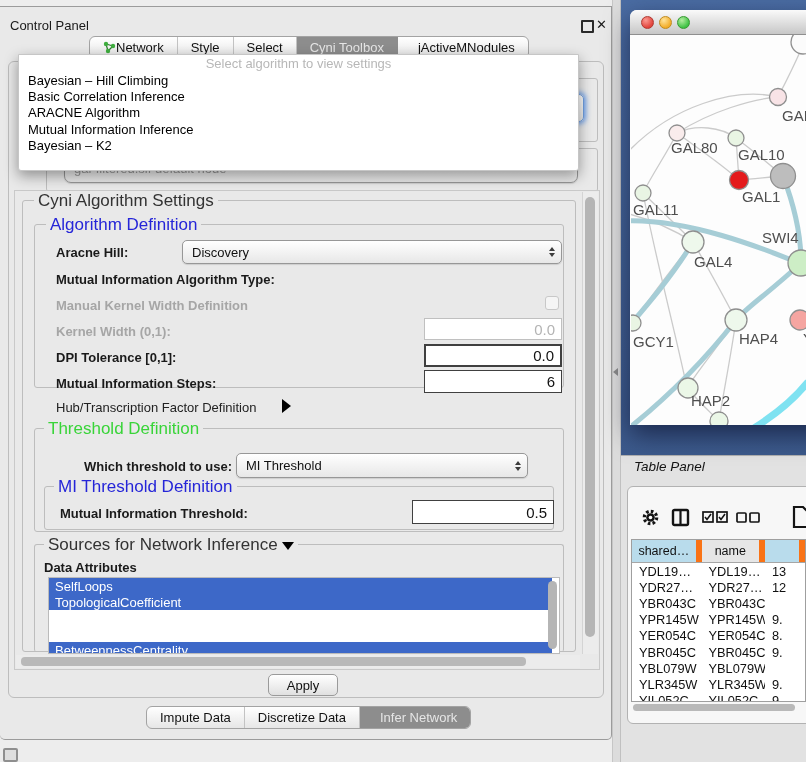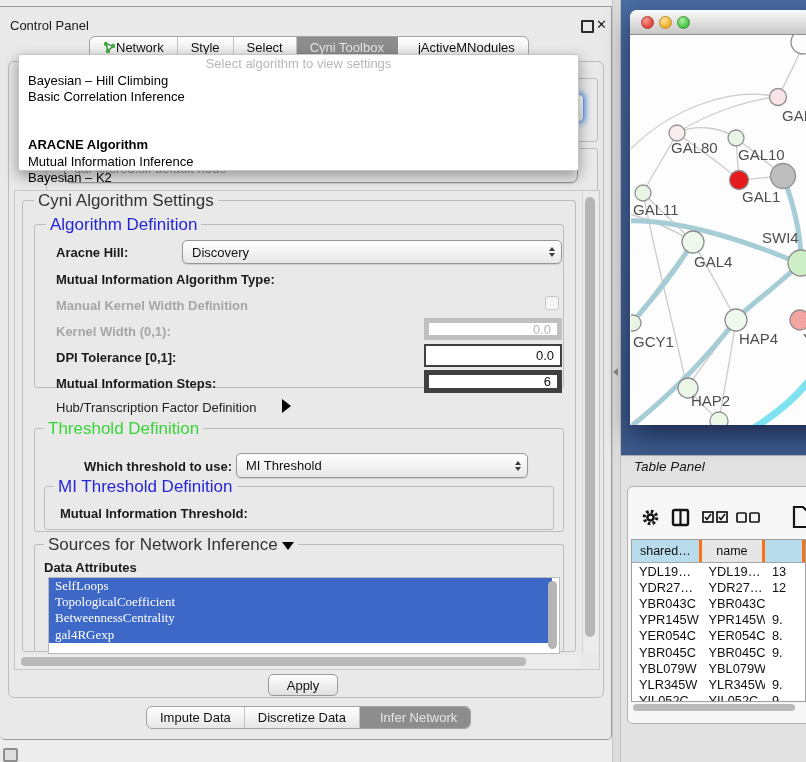--- a/index.html
+++ b/index.html
@@ -29,21 +29,21 @@
   .b{font-weight:bold;}
   .dis{color:#a6a6a6;}
   .blue{color:#2525d8;}
   .green{color:#39d439;}
 
   .combo{border:1px solid #979797;border-radius:5px;background:linear-gradient(#ffffff,#e7e7e7);font-size:13px;color:#111;display:flex;align-items:center;padding:0 22px 0 9px;box-sizing:border-box;box-shadow:0 1px 1px rgba(0,0,0,.12);}
   .stepper{position:absolute;right:6px;top:50%;transform:translateY(-50%);display:flex;flex-direction:column;gap:2px;}
   .tri-up{width:0;height:0;border-left:3.5px solid transparent;border-right:3.5px solid transparent;border-bottom:4px solid #3c3c3c;}
   .tri-dn{width:0;height:0;border-left:3.5px solid transparent;border-right:3.5px solid transparent;border-top:4px solid #3c3c3c;}
 
-  .field{background:#fff;border:5px solid #404040;font-size:13px;color:#111;display:flex;align-items:center;justify-content:flex-end;padding:0 6px;box-sizing:border-box;}
+  .field{background:#fff;border:1px solid #404040;font-size:15px;color:#111;display:flex;align-items:center;justify-content:flex-end;padding:0 6px;box-sizing:border-box;}
   .field.off{border-color:#c0c0c0;color:#b4b4b4;}
 
   .checkbox{width:14px;height:14px;border:1.5px solid #c8c8c8;border-radius:3px;background:#f5f5f5;box-sizing:border-box;}
 
   
   .sb-track-v{background:#ececec;border-left:1px solid #d4d4d4;}
   .sb-thumb{background:#b5b5b5;border-radius:5px;}
 
   
   .popup{left:18px;top:54px;width:561px;height:117px;background:#ffffff;border:1px solid #c6c6c6;border-radius:0 0 3px 3px;box-shadow:0 5px 14px rgba(0,0,0,.38);z-index:60;box-sizing:border-box;}
@@ -70,21 +70,21 @@
   .light.yellow{left:29px;background:radial-gradient(circle at 35% 30%,#ffe49a,#f2ac28 70%);border:1px solid #c08b1e;}
   .light.green{left:47px;background:radial-gradient(circle at 35% 30%,#b4eda0,#3fc244 70%);border:1px solid #35992f;}
   .netsvg{left:631px;top:35px;z-index:5;}
   .netsvg text{font-family:"Liberation Sans","DejaVu Sans",sans-serif;}
 
   
   .tp-title{left:634px;top:459px;font-size:13.5px;color:#141414;font-style:italic;}
   .tp-panel{left:627px;top:486px;width:200px;height:238px;background:#f7f7f7;border:1px solid #b2b2b2;border-radius:6px;box-sizing:border-box;}
   .tbl{left:631px;top:539px;width:175px;height:163px;border:1px solid #9f9f9f;background:#fff;overflow:hidden;box-sizing:border-box;}
   .tbl-header{display:flex;height:22px;border-bottom:1px solid #a6a6a6;}
-  .tbl-th{display:flex;align-items:center;justify-content:center;font-size:12.5px;color:#111;border-right:3px solid #f97316;box-sizing:border-box;background:#e6e6e6;}
+  .tbl-th{display:flex;align-items:center;justify-content:center;font-size:12.5px;color:#111;border-right:6px solid #f97316;box-sizing:border-box;background:#e6e6e6;}
   .tbl-th.hl{background:#b9dcec;}
   .tbl-row{display:flex;height:16.2px;font-size:12.8px;color:#101010;}
   .tbl-td{padding-left:7px;box-sizing:border-box;white-space:nowrap;overflow:hidden;display:flex;align-items:center;}
   .hsb{background:#b9b9b9;border-radius:4px;}
 
   .corner-icon{left:3px;top:748px;width:15px;height:14px;border:2px solid #8f8f8f;border-radius:2px;background:#dedede;box-sizing:border-box;}
 </style>
 </head>
 <body>
 
@@ -188,29 +188,32 @@
     <span>MI Threshold</span>
     <span class="stepper">
         <span class="tri-up"></span>
         <span class="tri-dn"></span>
       </span>
   </div>
 
   <div class="abs group" style="left:44px;top:486px;width:510px;height:44px;"></div>
   <span class="abs group-label blue" style="left:54px;top:480px;">MI Threshold Definition</span>
   <span class="abs lbl b" style="left:60px;top:506px;">Mutual Information Threshold:</span>
+  <div class="abs field" style="left:412px;top:500px;width:142px;height:24px;">
+    <span>0.5</span>
+  </div>
 
   <div class="abs group" style="left:34px;top:544px;width:530px;height:108px;border-bottom:none;"></div>
   <span class="abs group-label" style="left:44px;top:538px;"><span>Sources for Network Inference</span> <span style="display:inline-block;width:0;height:0;border-left:6px solid transparent;border-right:6px solid transparent;border-top:8px solid #000;vertical-align:middle;"></span></span>
   <span class="abs lbl b" style="left:44px;top:560px;">Data Attributes</span>
 
-  <div class="abs srclist" style="left:48px;top:577px;width:512px;height:77px;font-family:Liberation Serif, serif;" id="source-list">
+  <div class="abs srclist" style="left:48px;top:577px;width:512px;height:77px;" id="source-list">
       <div class="srcitem" style="background: rgb(61, 104, 200); width: 497px;">SelfLoops</div>
       <div class="srcitem" style="background: rgb(61, 104, 200); width: 497px;">TopologicalCoefficient</div>
-      <div class="srcitem" style="background: rgb(61, 104, 200); width: 497px;">BetweennessCentrality</div>
+      <div class="srcitem" style="background: rgb(61, 104, 200); width: 497px; margin-top: 32px;">BetweennessCentrality</div>
       <div class="srcitem" style="background: rgb(61, 104, 200); width: 497px;">gal4RGexp</div>
     </div>
   <div class="abs sb-thumb" style="left:548px;top:581px;width:9px;height:68px;z-index:3;"></div>
 
   <div class="abs" style="left:16px;top:655px;width:564px;height:13px;background:#ececec;">
     <div class="hsb" style="position:absolute;left:5px;top:2px;width:505px;height:9px;"></div>
   </div>
 
   <button class="abs applybtn" style="left:268px;top:674px;width:70px;height:22px;">
     <span>Apply</span>
@@ -226,21 +229,21 @@
       <div class="tab sel">
         <span>Infer Network</span>
       </div>
     </div>
 
   <div class="abs popup">
     <div class="popup-hint">Select algorithm to view settings</div>
     <div id="dropdown-items">
         <div class="popup-item">Bayesian – Hill Climbing</div>
         <div class="popup-item">Basic Correlation Inference</div>
-        <div class="popup-item" style="font-weight: bold; margin-top: 32px;">ARACNE Algorithm</div>
+        <div class="popup-item" style="font-weight: normal;">ARACNE Algorithm</div>
         <div class="popup-item">Mutual Information Inference</div>
         <div class="popup-item">Bayesian – K2</div>
       </div>
   </div>
 
   <div class="abs splitter"></div>
   <div class="abs split-arrow"></div>
   <div class="abs desktop"></div>
   <div class="abs desktop-lower"></div>
 

